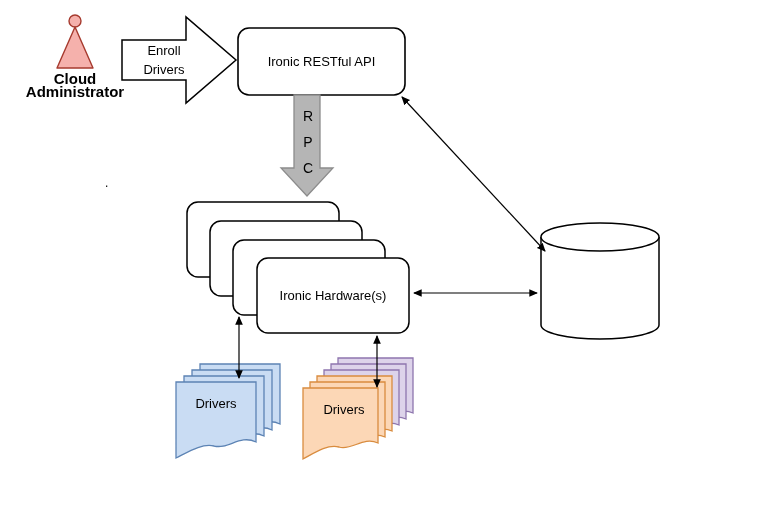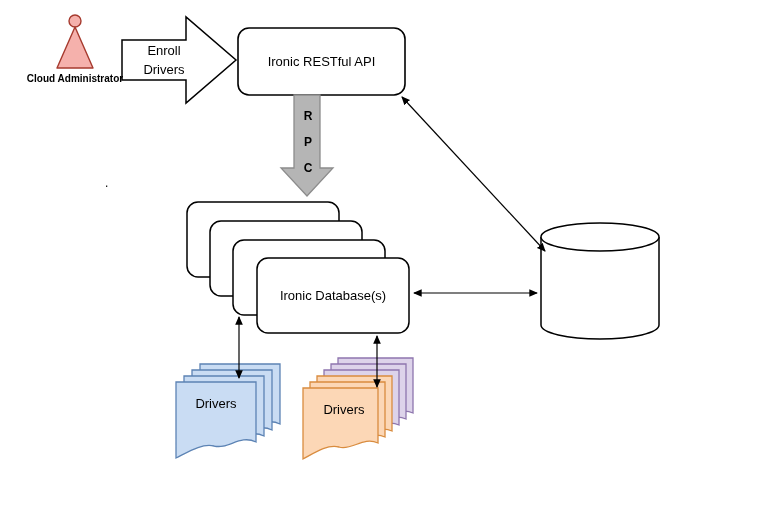--- a/index.html
+++ b/index.html
@@ -18,24 +18,24 @@
     font-family: "Liberation Sans", sans-serif;
     font-size: 13px;
   }
   .label.center { text-align: center; }
   .label.flex {
     display: flex;
     align-items: center;
     justify-content: center;
     text-align: left;
   }
-  .actor-label   { left: 18px;  top: 72px;  width: 114px; font-size: 10px; font-weight: bold; line-height: 13px; }
+  .actor-label   { left: 18px;  top: 72px;  width: 114px; font-size: 15px; font-weight: bold; line-height: 13px; }
   .enroll-label  { left: 126px; top: 41px;  width: 76px;  line-height: 19px; }
   .api-label     { left: 238px; top: 28px;  width: 167px; height: 67px; }
-  .rpc-label     { left: 299px; top: 103px; width: 18px;  font-size: 12px; font-weight: bold; line-height: 26px; text-align: center; }
+  .rpc-label     { left: 299px; top: 103px; width: 18px;  font-size: 14px; font-weight: normal; line-height: 26px; text-align: center; }
   .conductor-label { left: 257px; top: 258px; width: 152px; height: 75px; }
   .database-label  { left: 541px; top: 250px; width: 118px; height: 68px; }
   .drivers-left-label  { left: 176px; top: 396px; width: 80px; }
   .drivers-right-label { left: 305px; top: 402px; width: 78px; }
   .stray-mark { left: 105px; top: 176px; font-size: 12px; }
 </style>
 </head>
 <body>
 
 <div class="canvas">
@@ -91,21 +91,21 @@
   </svg>
 
   <div class="label center actor-label">Cloud Administrator</div>
 
   <div class="label center enroll-label">Enroll Drivers</div>
 
   <div class="label flex api-label">Ironic RESTful API</div>
 
   <div class="label rpc-label">R P C</div>
 
-  <div class="label flex conductor-label">Ironic Database(s)</div>
+  <div class="label flex conductor-label">Ironic Hardware(s)</div>
 
 
   <div class="label center drivers-left-label">Drivers</div>
 
   <div class="label center drivers-right-label">Drivers</div>
 
   <div class="label stray-mark">.</div>
 </div>
 
 </body></html>

